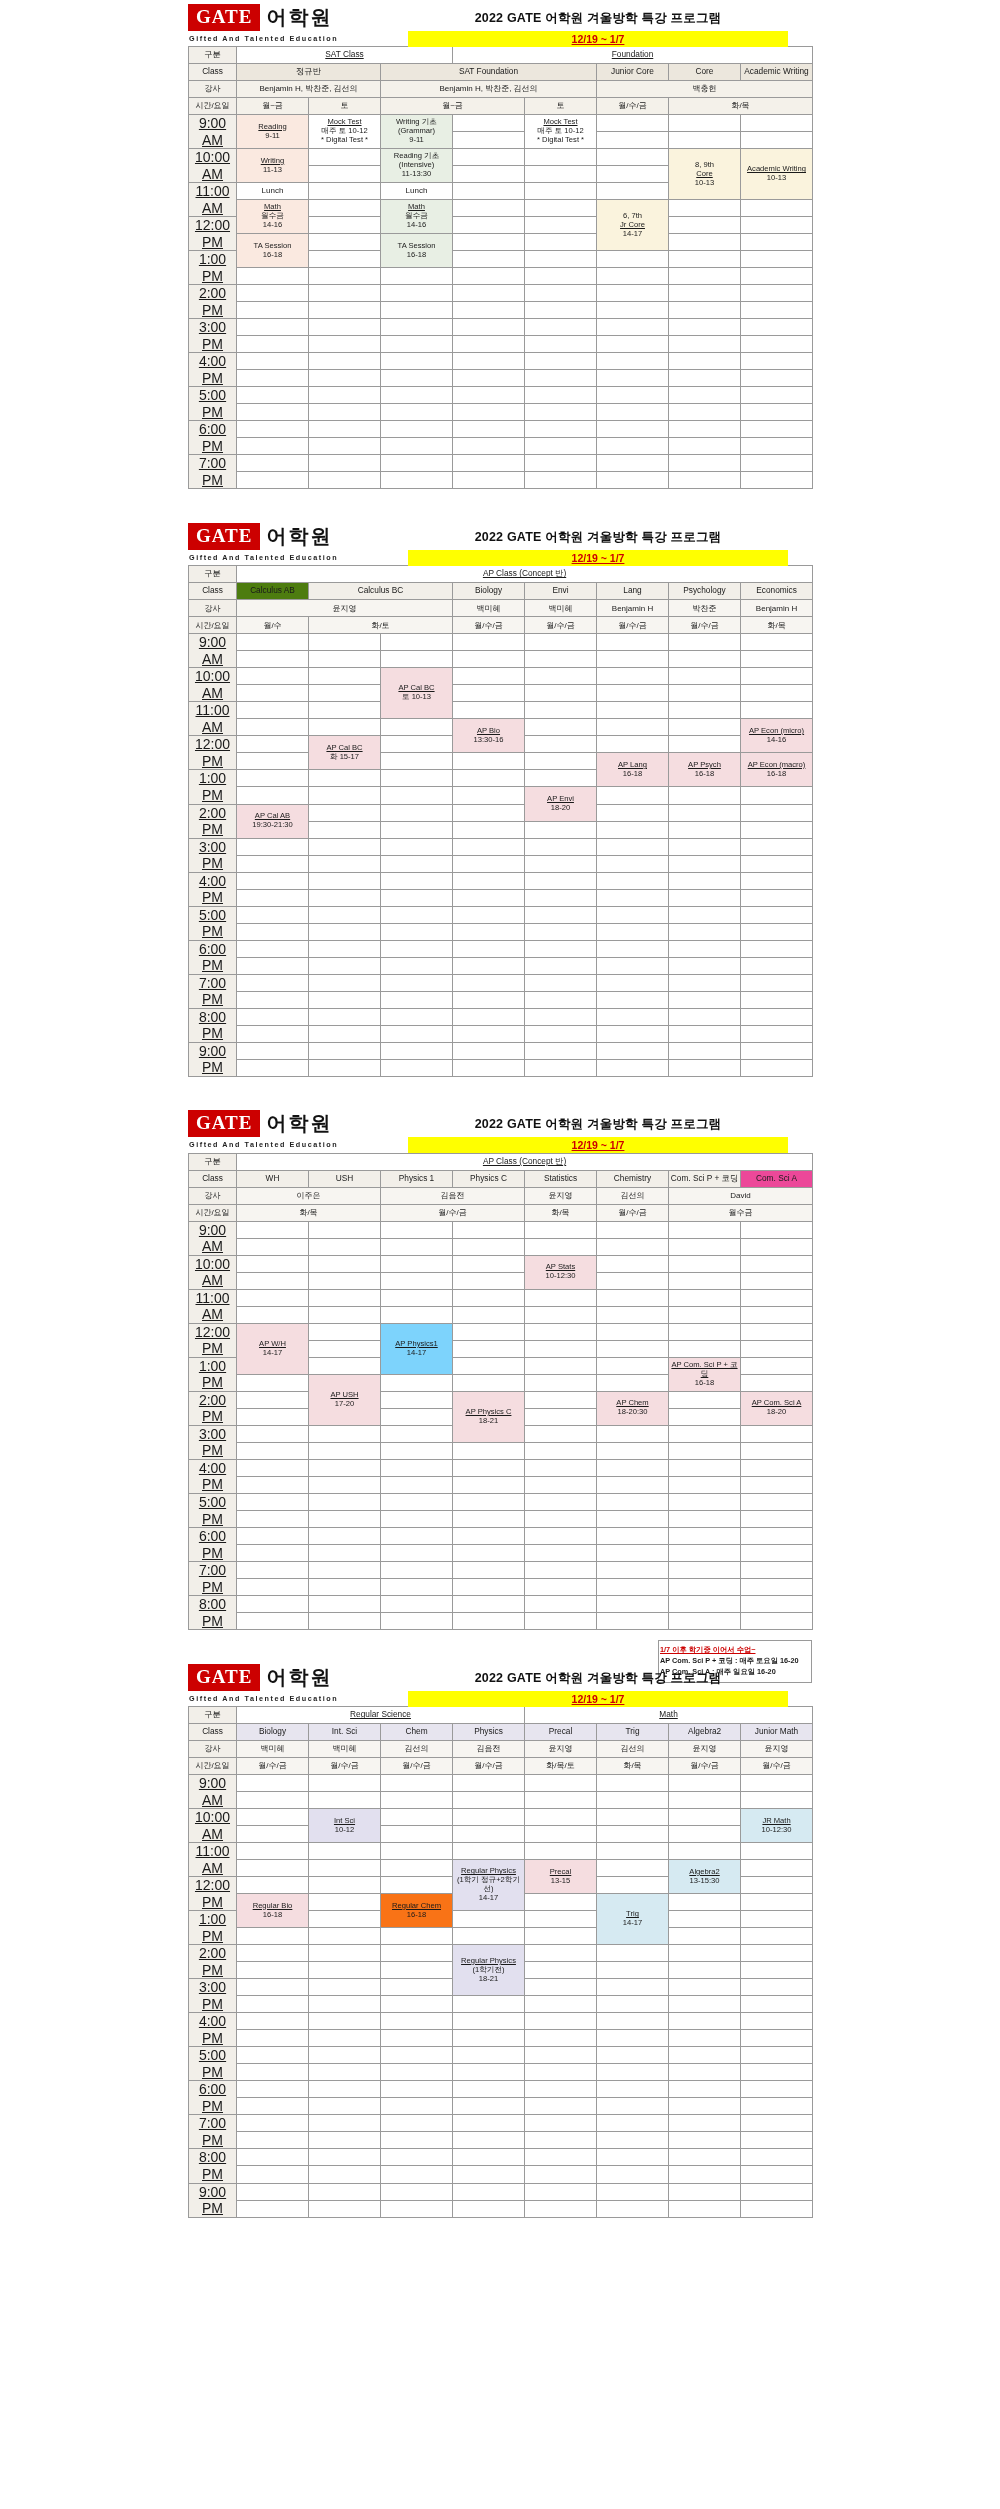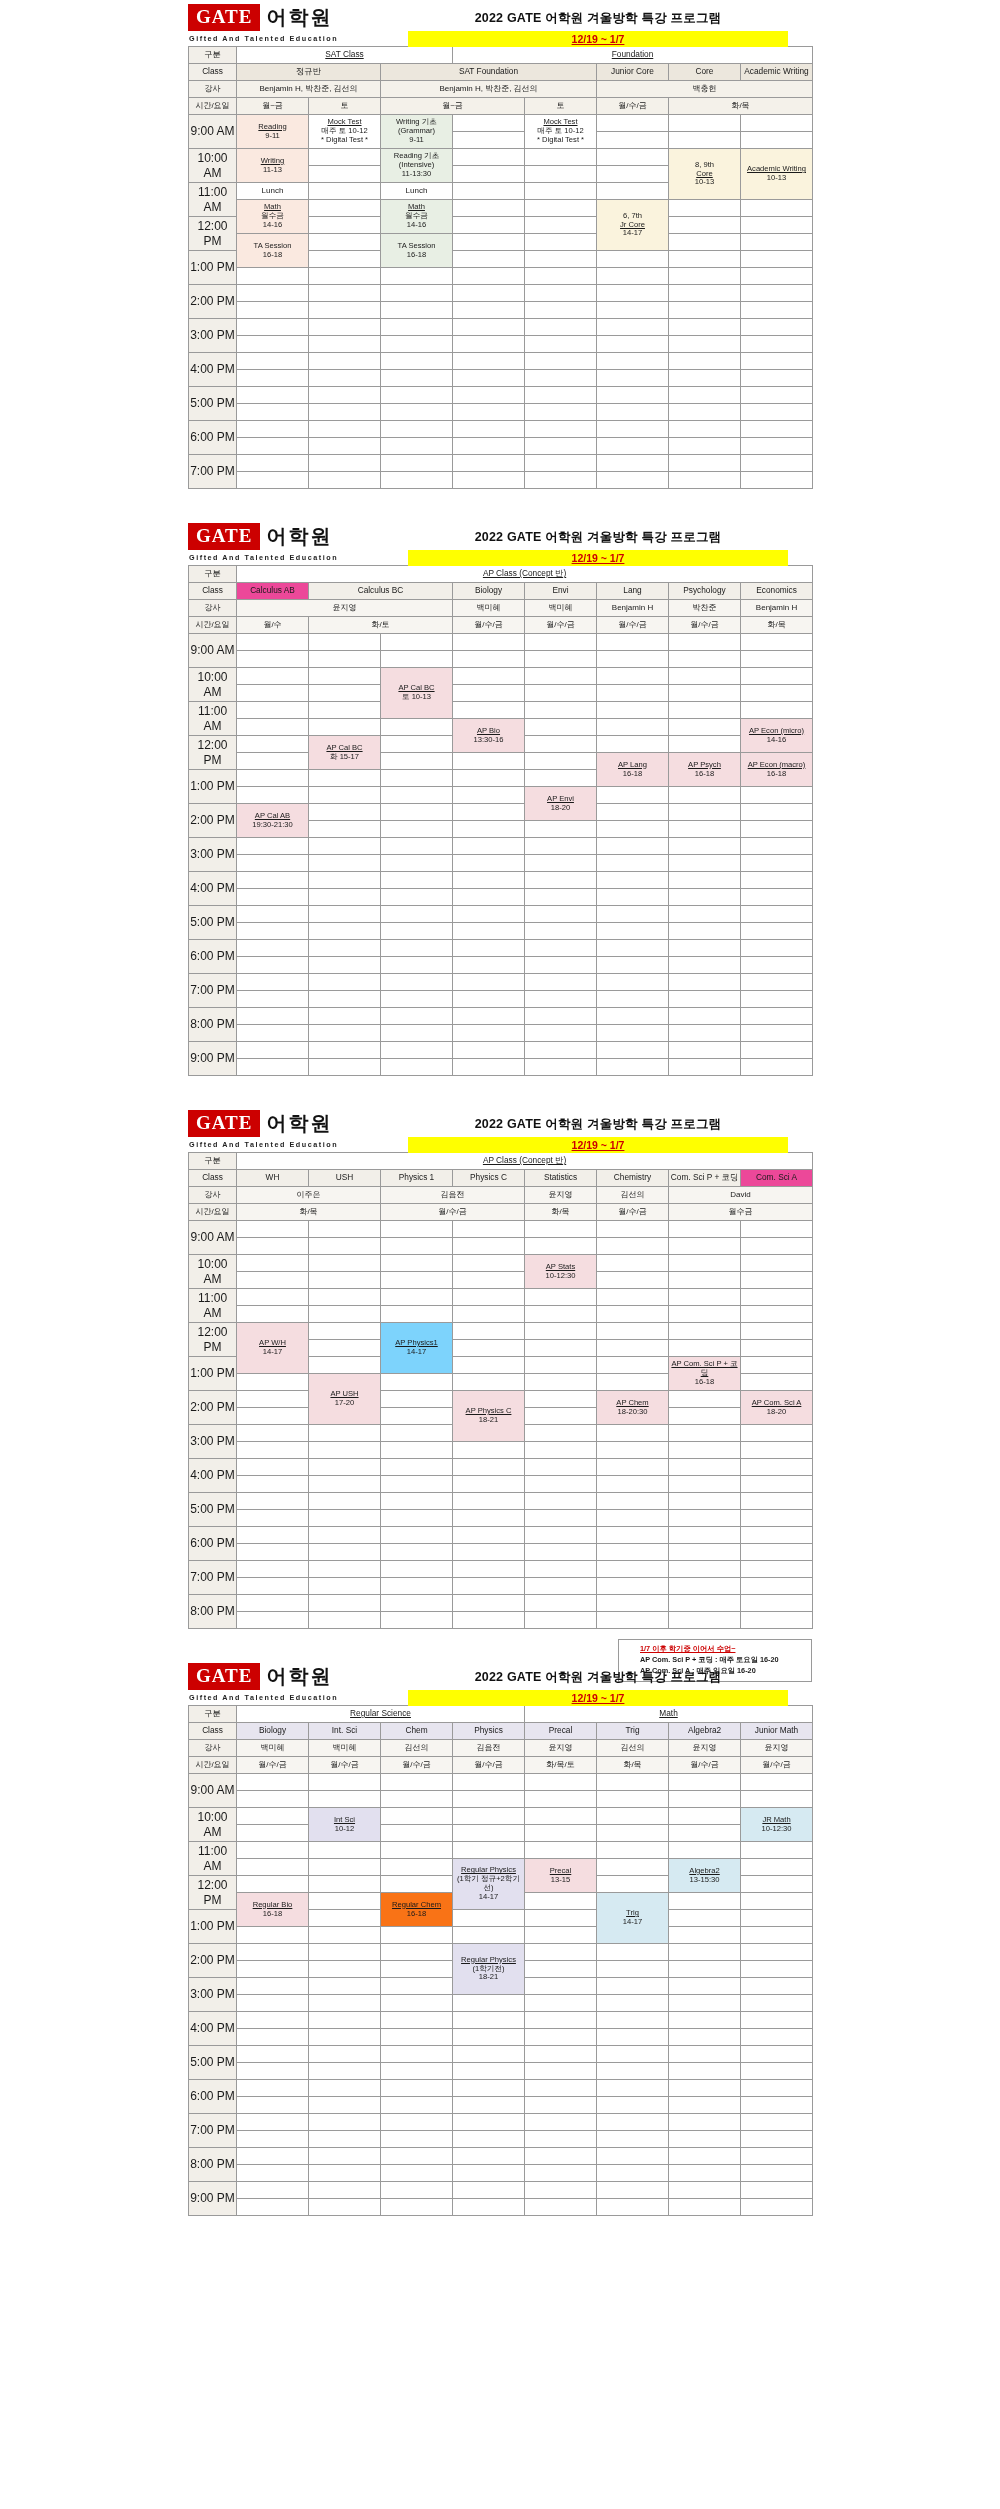--- a/index.html
+++ b/index.html
@@ -14,21 +14,21 @@
   .logo-sub{font-size:7.2px;letter-spacing:1.55px;color:#222;font-weight:bold;margin-top:3px;margin-left:1px;}
   .titlewrap{flex:1;text-align:center;padding-top:10px;}
   .title{font-size:12.5px;font-weight:bold;color:#111;letter-spacing:.2px;}
   .daterow{margin-top:4px;display:flex;justify-content:center;}
   .date{background:#ffff00;font-size:10.5px;font-weight:bold;color:#cc0000;text-decoration:underline;padding:2px 40px 2px 40px;min-width:300px;text-align:center;}
 
   table.sched{border-collapse:collapse;width:624px;table-layout:fixed;font-size:8px;}
   table.sched td,table.sched th{border:1px solid #9a9a9a;padding:0;text-align:center;vertical-align:middle;height:16px;line-height:1.18;font-weight:normal;}
   .hrow td{height:17px;font-size:8.3px;font-weight:bold;}
   .lbl{background:#f2efe9;font-weight:bold;font-size:8px;}
-  .timecell{background:#f2efe9;font-weight:bold;font-size:12px;text-align:center;width:48px;}
+  .timecell{background:#f2efe9;font-weight:bold;font-size:14px;text-align:center;width:48px;text-decoration:underline;}
   .grp{font-weight:bold;font-size:10.5px;text-decoration:underline;height:20px;}
   .sub{font-size:8px;}
   .cellbox{font-size:7.6px;font-weight:bold;line-height:1.22;}
   .cellbox u{text-decoration:underline;}
   .note{position:absolute;font-size:7.3px;line-height:1.5;text-align:left;}
   .note .nt{color:#cc0000;font-weight:bold;text-decoration:underline;}
   .note div{font-weight:bold;}
   .lunch{font-size:8px;}
 </style>
 </head>
@@ -343,21 +343,21 @@
             <col style="width:72px">
             <col style="width:72px">
           </colgroup>
           <tbody>
             <tr class="hrow">
               <td class="lbl">구분</td>
               <td class="grp" colspan="8">AP Class (Concept 반)</td>
             </tr>
             <tr class="hrow">
               <td class="lbl">Class</td>
-              <td class="lbl sub" colspan="1" style="background:#ec4899">Calculus AB</td>
+              <td class="lbl sub" colspan="1" style="background:#4d7c0f">Calculus AB</td>
               <td class="lbl sub" colspan="2" style="background:#f2efe9">Calculus BC</td>
               <td class="lbl sub" colspan="1" style="background:#f2efe9">Biology</td>
               <td class="lbl sub" colspan="1" style="background:#f2efe9">Envi</td>
               <td class="lbl sub" colspan="1" style="background:#f2efe9">Lang</td>
               <td class="lbl sub" colspan="1" style="background:#f2efe9">Psychology</td>
               <td class="lbl sub" colspan="1" style="background:#f2efe9">Economics</td>
             </tr>
             <tr>
               <td class="lbl">강사</td>
               <td class="sub" colspan="3" style="background:#f7f5f1">윤지영</td>
@@ -942,21 +942,21 @@
               <td></td>
               <td></td>
               <td></td>
               <td></td>
               <td></td>
               <td></td>
             </tr>
           </tbody>
         </table>
       </div>
-    <div id="note3" class="note" style="right: 0px; top: 533px; width: 150px; border: 1px solid rgb(154, 154, 154); padding: 4px 21px; margin-left: 37px;">
+    <div id="note3" class="note" style="right: 0px; top: 533px; width: 150px; border: 1px solid rgb(154, 154, 154); padding: 4px 1px; margin-left: 37px;">
         <div class="nt">1/7 이후 학기중 이어서 수업~</div>
         <div>AP Com. Sci P + 코딩 : 매주 토요일 16-20</div>
         <div>AP Com. Sci A : 매주 일요일 16-20</div>
       </div>
   </div>
 
   <div class="block">
     <div class="hdr">
       <div class="logo">
         <div class="logo-top">

